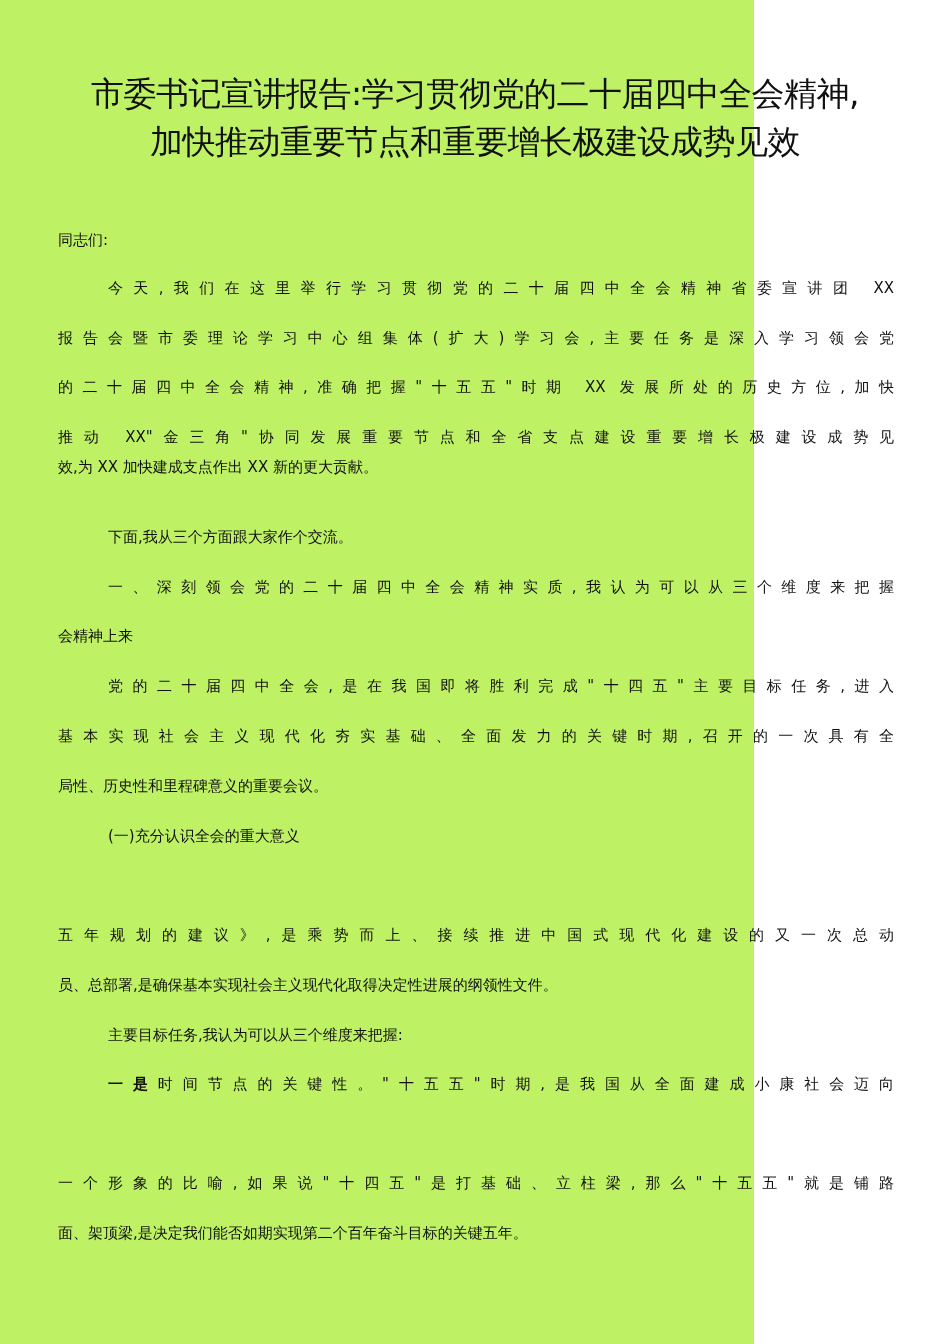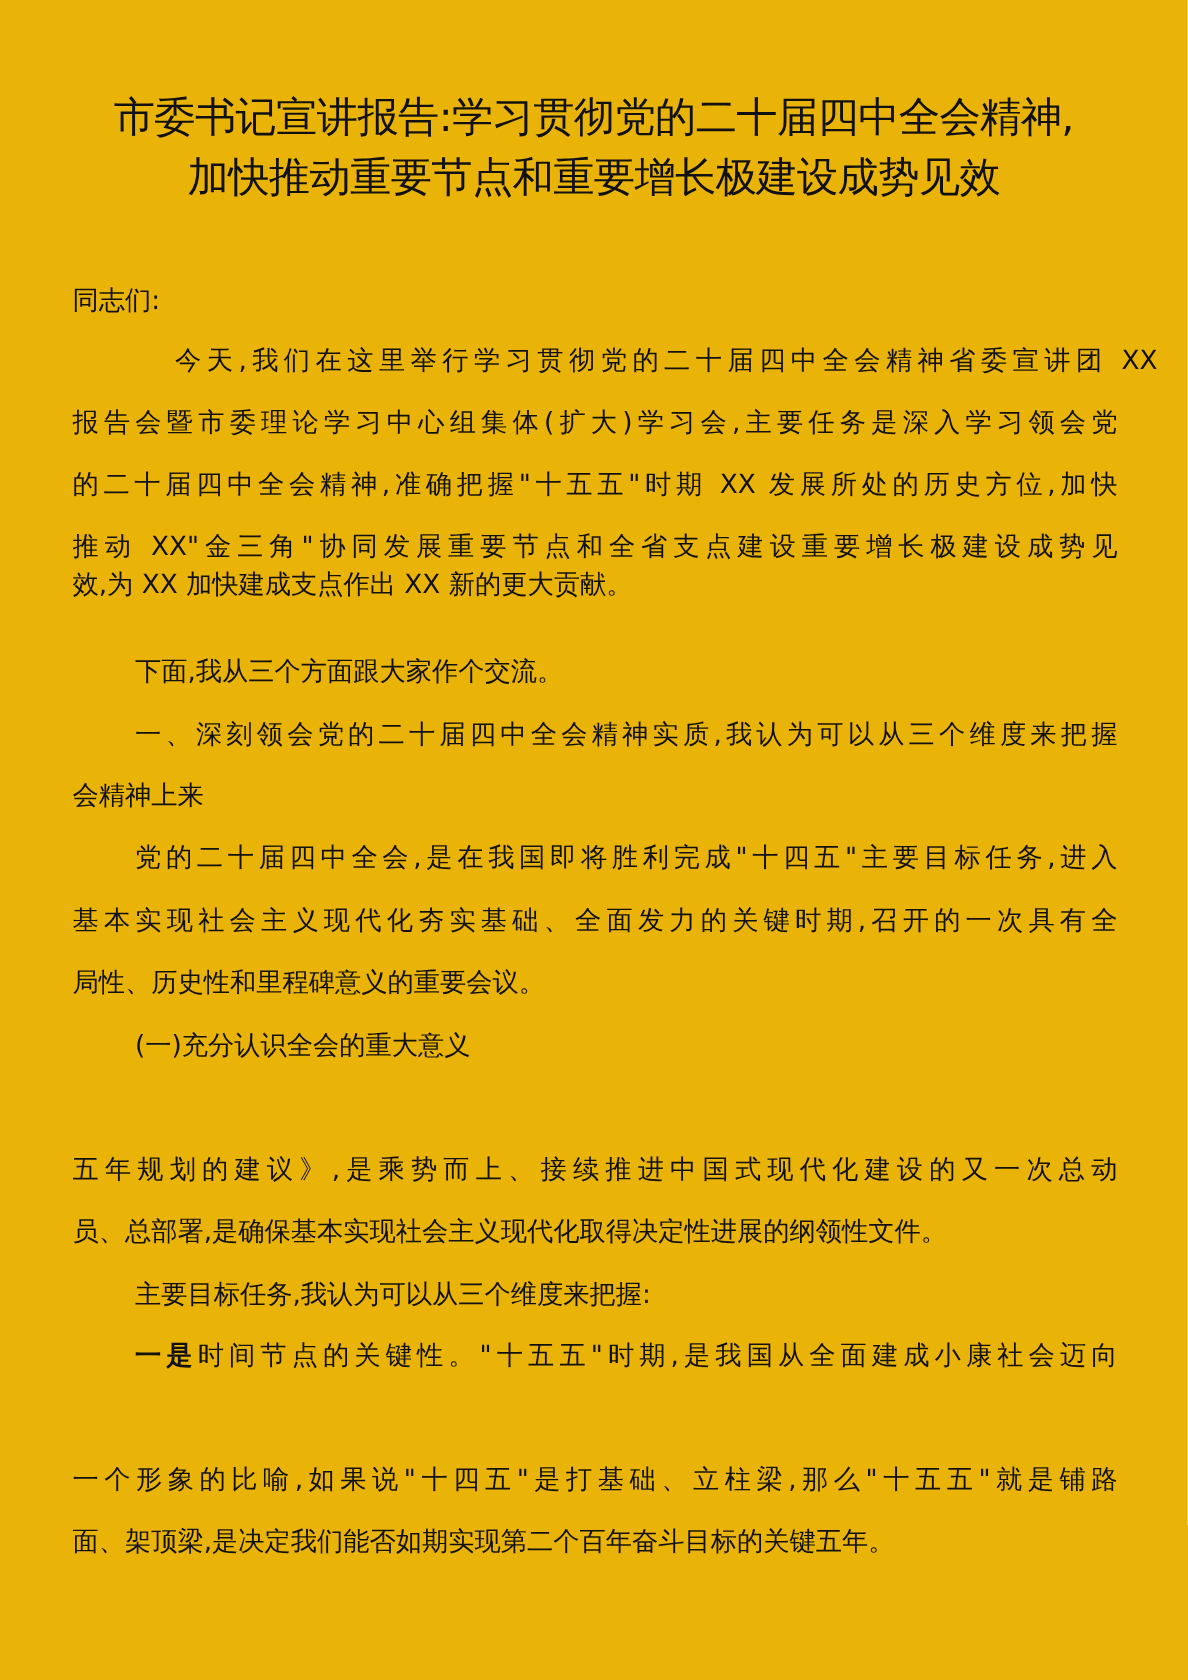--- a/index.html
+++ b/index.html
@@ -11,41 +11,41 @@
       width: 950px;
       height: 1344px;
       position: relative;
       overflow: hidden;
       font-family: "DejaVu Sans", "Liberation Sans", sans-serif;
       color: #111111;
     }
     .page {
       position: absolute;
       left: 0; top: 0;
-      width: 950px;
+      width: 754px;
       height: 1344px;
-      background: #eab308;
+      background: #bef264;
     }
     .title {
       position: absolute;
       left: 40px;
       width: 870px;
       text-align: center;
       font-size: 33px;
       line-height: 48px;
       letter-spacing: -0.5px;
       white-space: nowrap;
       color: #111;
     }
     .title .tline { display: block; }
     .body-line {
       position: absolute;
       left: 58px;
       width: 836px;
-      font-size: 21px;
+      font-size: 15px;
       line-height: 30px;
       white-space: nowrap;
       color: #111;
       text-align: justify;
       text-align-last: justify;
     }
     .body-line.indent { left: 108px; width: 786px; }
     .body-line.last { text-align-last: left; }
     .bold { font-weight: bold; }
   </style>
@@ -54,21 +54,21 @@
 
 <div class="page">
 
   <div class="title" style="top:70px;">
     <span class="tline">市委书记宣讲报告:学习贯彻党的二十届四中全会精神,</span>
     <span class="tline">加快推动重要节点和重要增长极建设成势见效</span>
   </div>
 
   <div class="body-line last" style="top:225px;">同志们:</div>
 
-  <div class="body-line indent" style="top:273px;margin-left:32px;">今天,我们在这里举行学习贯彻党的二十届四中全会精神省委宣讲团 XX</div>
+  <div class="body-line indent" style="top:273px;">今天,我们在这里举行学习贯彻党的二十届四中全会精神省委宣讲团 XX</div>
   <div class="body-line" style="top:323px;">报告会暨市委理论学习中心组集体(扩大)学习会,主要任务是深入学习领会党</div>
   <div class="body-line" style="top:372px;">的二十届四中全会精神,准确把握"十五五"时期 XX 发展所处的历史方位,加快</div>
   <div class="body-line" style="top:422px;">推动 XX"金三角"协同发展重要节点和全省支点建设重要增长极建设成势见</div>
   <div class="body-line last" style="top:452px;">效,为 XX 加快建成支点作出 XX 新的更大贡献。</div>
 
   <div class="body-line indent last" style="top:522px;">下面,我从三个方面跟大家作个交流。</div>
 
   <div class="body-line indent" style="top:572px;">一、深刻领会党的二十届四中全会精神实质,我认为可以从三个维度来把握</div>
   <div class="body-line last" style="top:621px;">会精神上来</div>
 

